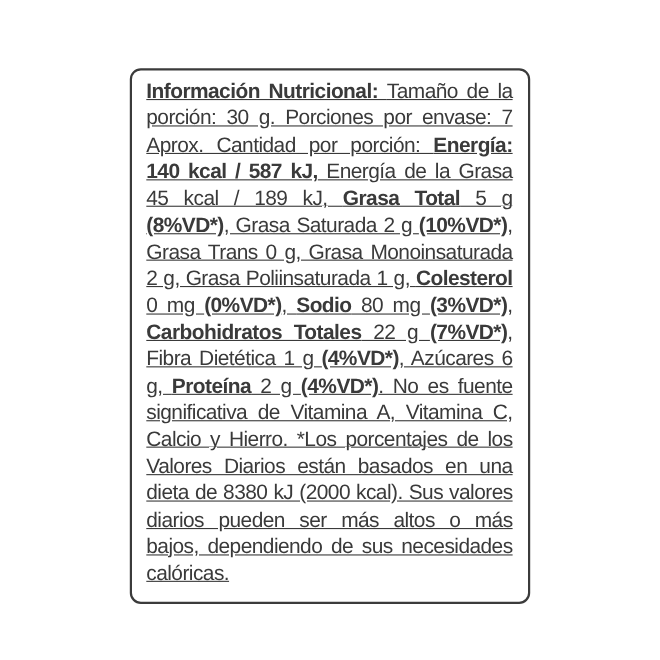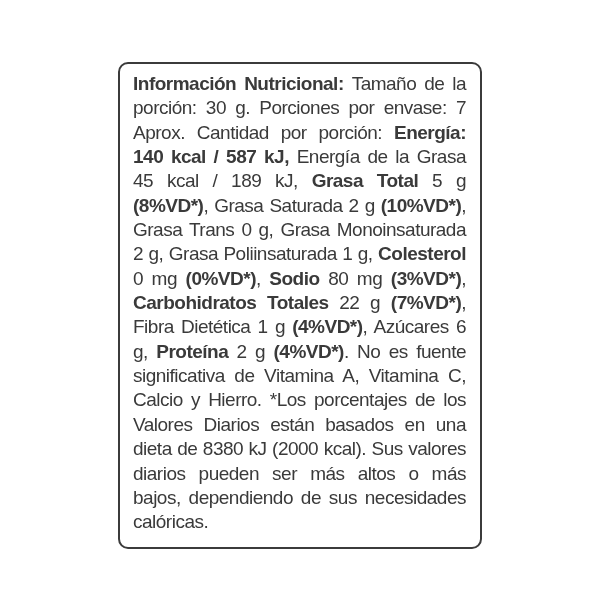--- a/index.html
+++ b/index.html
@@ -26,20 +26,21 @@
     background: #ffffff;
     padding: 8px 14px 0 13px;
   }
   .label-text {
     font-size: 19px;
     line-height: 24.35px;
     letter-spacing: -0.5px;
     color: #3a3a3a;
     text-align: justify;
     text-justify: inter-word;
+    text-decoration: underline;
   }
   .label-text .b {
     font-weight: bold;
   }
 </style>
 </head>
 <body>
 
 <div class="label-box">
   <div class="label-text"><span class="b">Información Nutricional: </span><span>Tamaño de la porción: 30 g. Porciones por envase: 7 Aprox. Cantidad por porción: </span><span class="b">Energía: 140 kcal / 587 kJ,</span><span> Energía de la Grasa 45 kcal / 189 kJ, </span><span class="b">Grasa Total</span><span> 5 g </span><span class="b">(8%VD*)</span><span>, Grasa Saturada 2 g </span><span class="b">(10%VD*)</span><span>, Grasa Trans 0 g, Grasa Monoinsaturada 2 g, Grasa Poliinsaturada 1 g, </span><span class="b">Colesterol</span><span> 0 mg </span><span class="b">(0%VD*)</span><span>, </span><span class="b">Sodio</span><span> 80 mg </span><span class="b">(3%VD*)</span><span>, </span><span class="b">Carbohidratos Totales</span><span> 22 g </span><span class="b">(7%VD*)</span><span>, Fibra Dietética 1 g </span><span class="b">(4%VD*)</span><span>, Azúcares 6 g, </span><span class="b">Proteína</span><span> 2 g </span><span class="b">(4%VD*)</span><span>. No es fuente significativa de Vitamina A, Vitamina C, Calcio y Hierro. *Los porcentajes de los Valores Diarios están basados en una dieta de 8380 kJ (2000 kcal). Sus valores diarios pueden ser más altos o más bajos, dependiendo de sus necesidades calóricas.</span></div>

